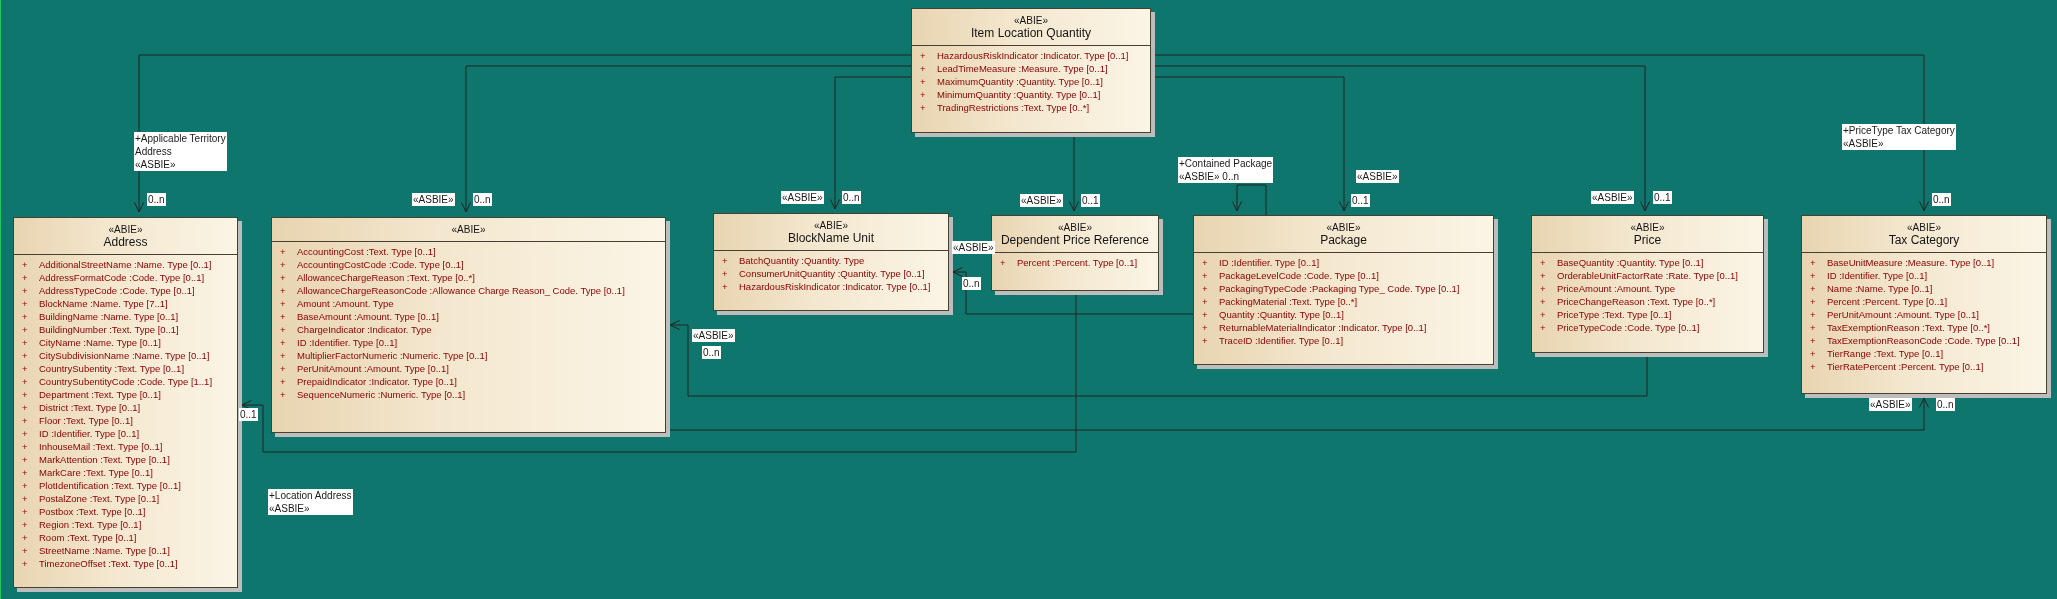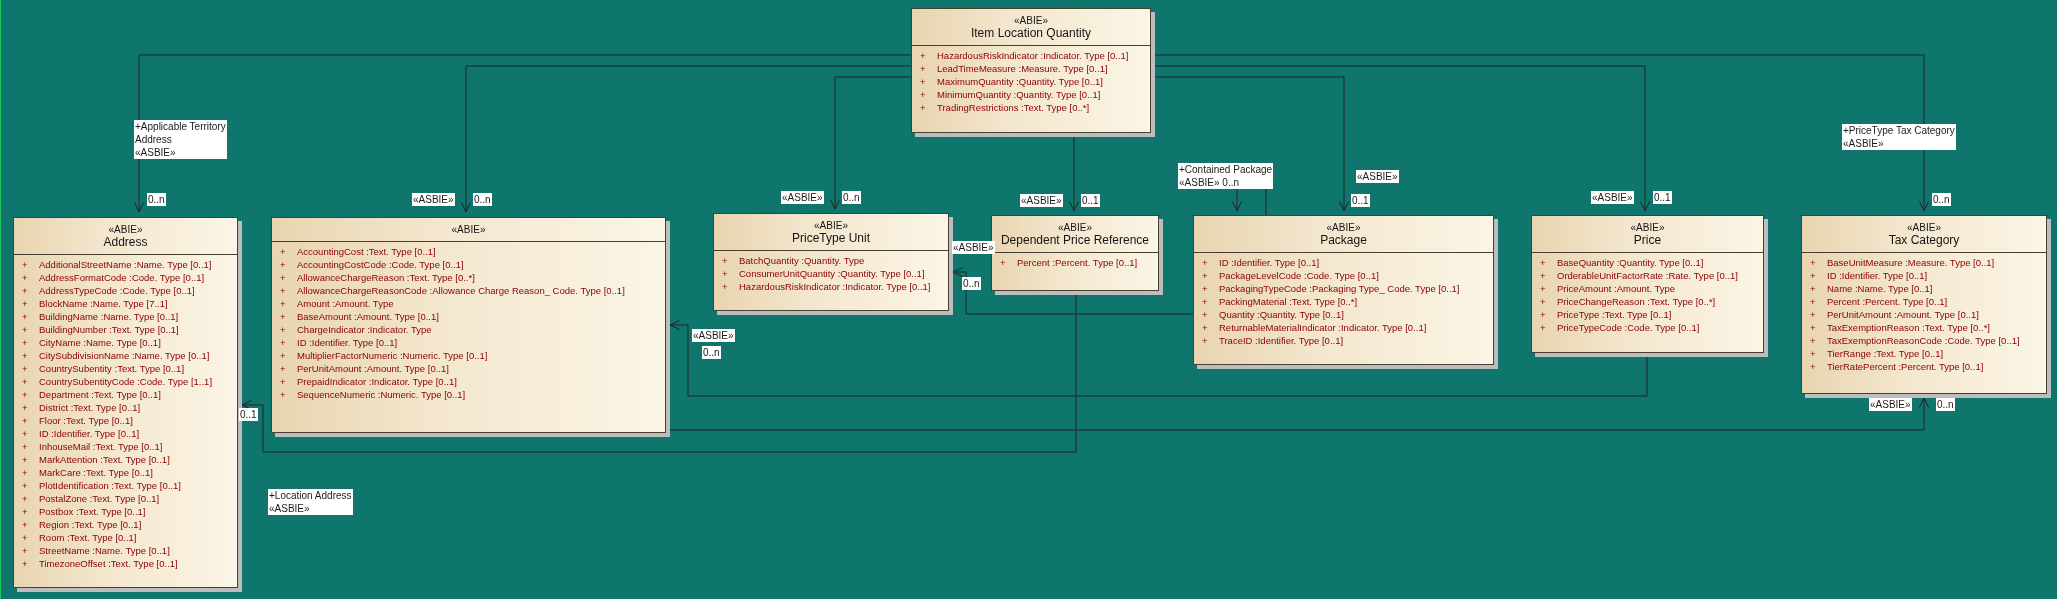--- a/index.html
+++ b/index.html
@@ -248,21 +248,21 @@
           </div>
           <div class="attr">
             <span class="plus">+</span>
             <span>SequenceNumeric  :Numeric. Type [0..1]</span>
           </div>
         </div>
       </div>
       <div class="uml-class" style="left: 712px; top: 213px; width: 236px; height: 98px;">
         <div class="hdr">
           <div class="stereo">«ABIE»</div>
-          <div class="cname">PriceType Unit</div>
+          <div class="cname">BlockName Unit</div>
         </div>
         <div class="attrs">
           <div class="attr">
             <span class="plus">+</span>
             <span>BatchQuantity  :Quantity. Type</span>
           </div>
           <div class="attr">
             <span class="plus">+</span>
             <span>ConsumerUnitQuantity  :Quantity. Type [0..1]</span>
           </div>
@@ -391,21 +391,21 @@
             <span>TierRange  :Text. Type [0..1]</span>
           </div>
           <div class="attr">
             <span class="plus">+</span>
             <span>TierRatePercent  :Percent. Type [0..1]</span>
           </div>
         </div>
       </div>
     </div>
 
-  <div class="clabel" style="left:133px;top:120px">
+  <div class="clabel" style="left:133px;top:132px">
     <div>+Applicable Territory</div>
     <div>Address</div>
     <div>«ASBIE»</div>
   </div>
   <div class="clabel" style="left:146px;top:193px">0..n</div>
 
   <div class="clabel" style="left:411px;top:193px">«ASBIE»</div>
   <div class="clabel" style="left:472px;top:193px">0..n</div>
 
   <div class="clabel" style="left:780px;top:191px">«ASBIE»</div>
@@ -419,21 +419,21 @@
 
   <div class="clabel" style="left:1590px;top:191px">«ASBIE»</div>
   <div class="clabel" style="left:1652px;top:191px">0..1</div>
 
   <div class="clabel" style="left:1841px;top:124px">
     <div>+PriceType Tax Category</div>
     <div>«ASBIE»</div>
   </div>
   <div class="clabel" style="left:1931px;top:193px">0..n</div>
 
-  <div class="clabel" style="left:1177px;top:163px">
+  <div class="clabel" style="left:1177px;top:157px">
     <div>+Contained Package</div>
     <div>«ASBIE» 0..n</div>
   </div>
 
   <div class="clabel" style="left:951px;top:241px">«ASBIE»</div>
   <div class="clabel" style="left:961px;top:277px">0..n</div>
 
   <div class="clabel" style="left:691px;top:329px">«ASBIE»</div>
   <div class="clabel" style="left:701px;top:346px">0..n</div>
 

